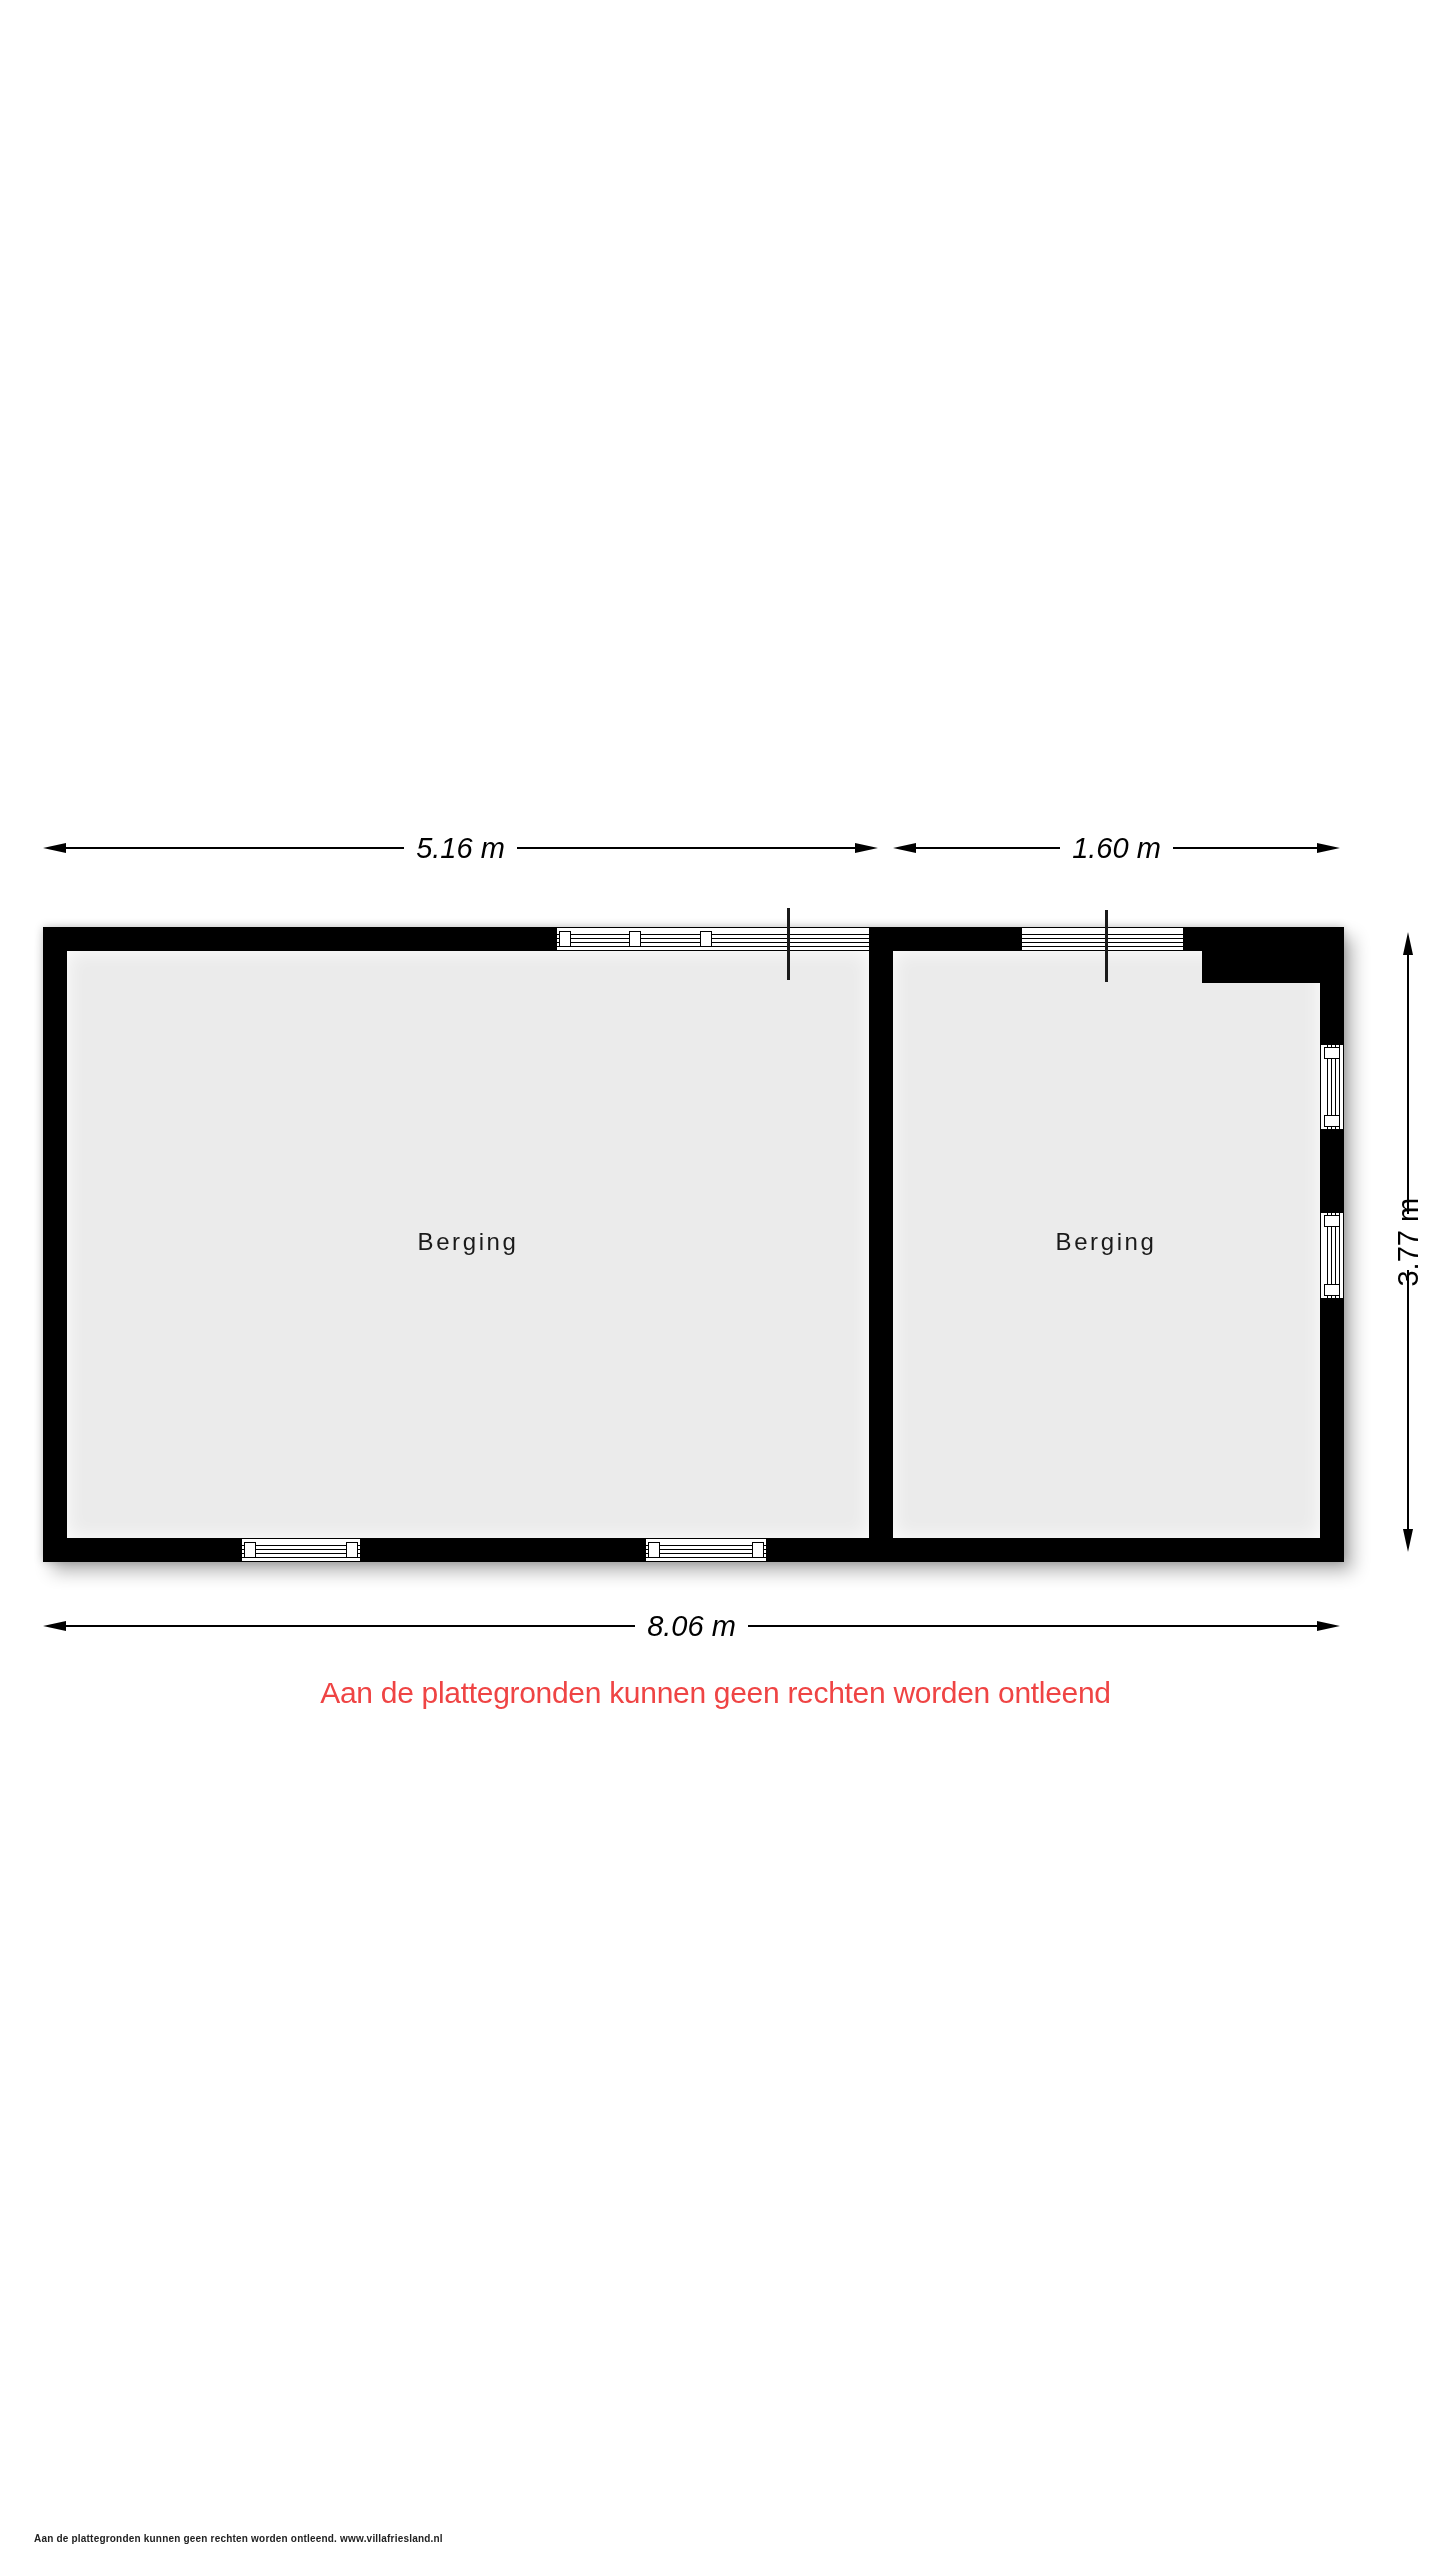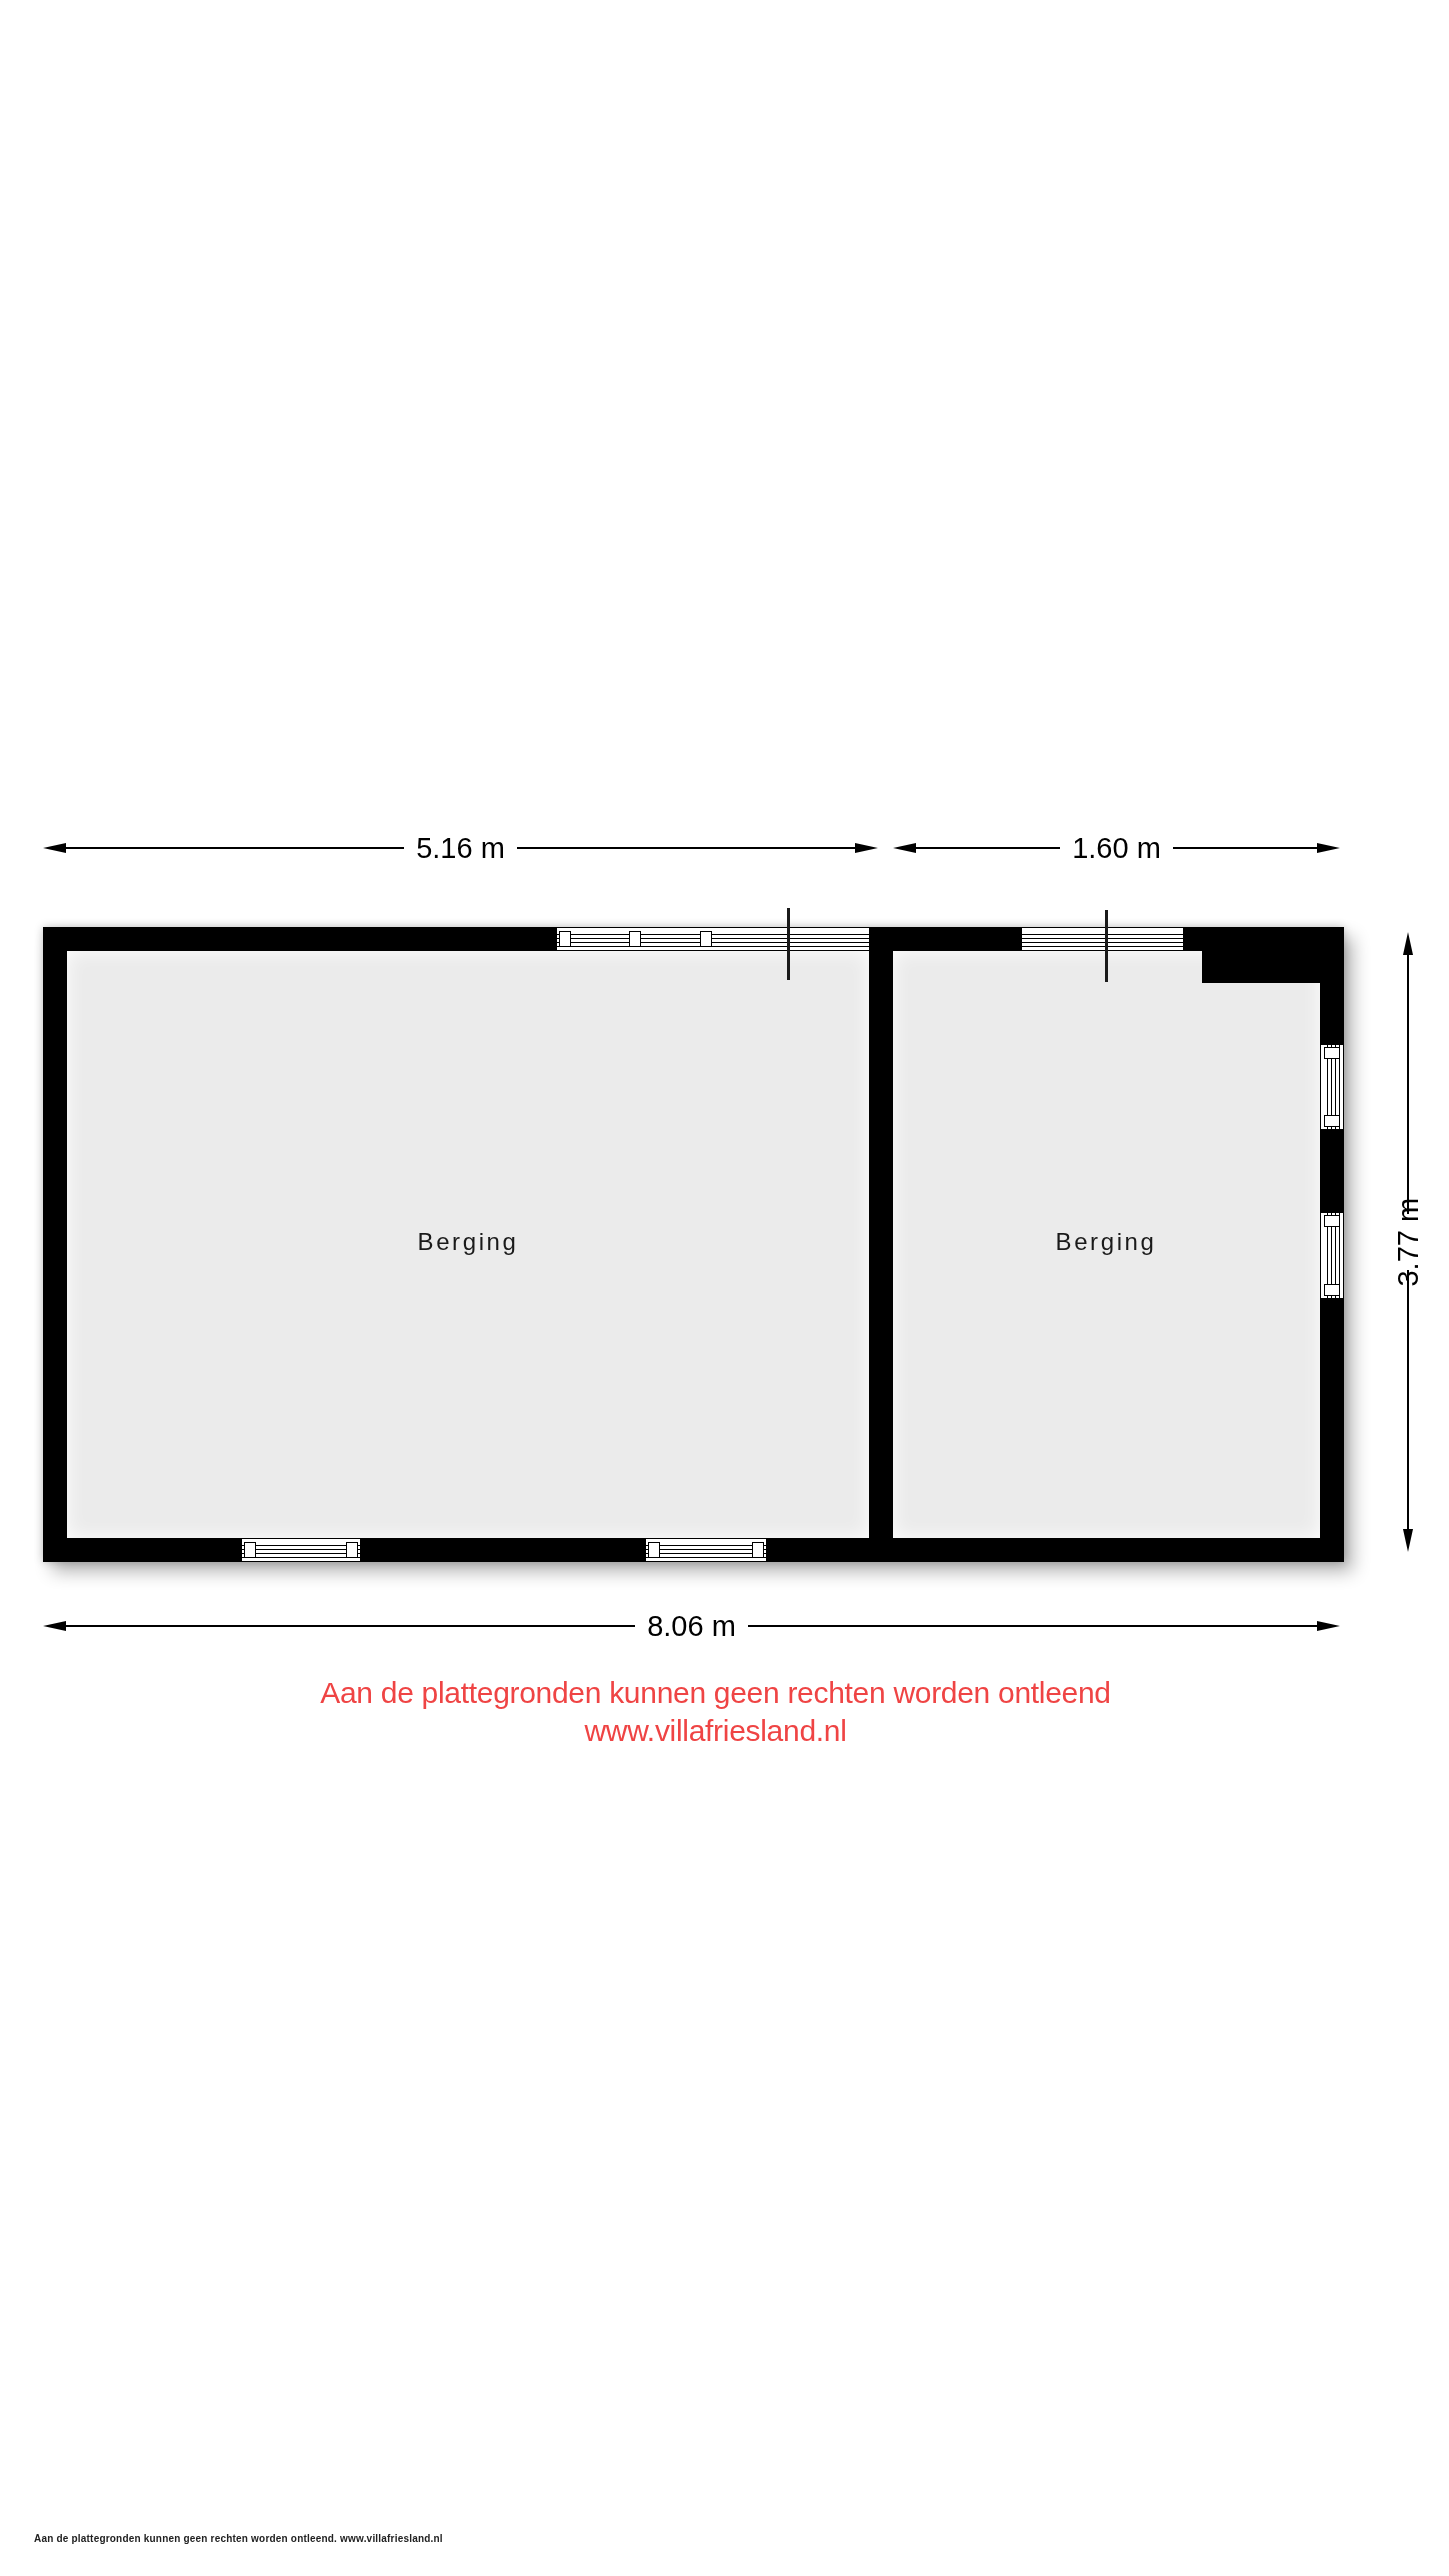--- a/index.html
+++ b/index.html
@@ -37,21 +37,21 @@
   .win-h{border-top:1.3px solid #000;border-bottom:1.3px solid #000;box-sizing:border-box;}
   .win-v{border-left:1.3px solid #000;border-right:1.3px solid #000;box-sizing:border-box;}
   .mull-h{position:absolute;top:3.4px;bottom:3.4px;width:10.3px;background:#fff;border:0.9px solid #000;}
   .mull-v{position:absolute;left:2.6px;right:2.6px;height:10.3px;background:#fff;border:0.9px solid #000;}
 
   
   .tick{position:absolute;width:2.6px;background:#1a1a1a;}
 
   
   .dim{position:absolute;display:flex;align-items:center;}
-  .dim-h{height:38px;flex-direction:row;}
+  .dim-h{height:38px;flex-direction:row;font-style:italic;}
   .dim-v{width:38px;flex-direction:column;}
   .dim .line-h{flex:1;height:0;border-top:2.1px solid #000;}
   .dim .line-v{flex:1;width:0;border-left:2.1px solid #000;}
   .dim .label{
     font-size:29px;color:#000;white-space:nowrap;padding:0 12px;line-height:1;
   }
   .dim-v .label{padding:13.7px 0;transform:rotate(-90deg);}
   .ar{width:0;height:0;}
   .ar-l{border-top:5.2px solid transparent;border-bottom:5.2px solid transparent;border-right:23px solid #000;}
   .ar-r{border-top:5.2px solid transparent;border-bottom:5.2px solid transparent;border-left:23px solid #000;}
@@ -148,19 +148,18 @@
   <div class="dim dim-h" style="left:43px;top:1607px;width:1297px;">
     <span class="ar ar-l"></span>
     <span class="line-h"></span>
     <span class="label">8.06 m</span>
     <span class="line-h"></span>
     <span class="ar ar-r"></span>
   </div>
 
   <div class="disclaimer">
     <div>Aan de plattegronden kunnen geen rechten worden ontleend</div>
-    <div>www.villafriesland.nl</div>
   </div>
 
   <div class="footer-small">Aan de plattegronden kunnen geen rechten worden ontleend. www.villafriesland.nl</div>
 
 </div>
 
 
 </body></html>

